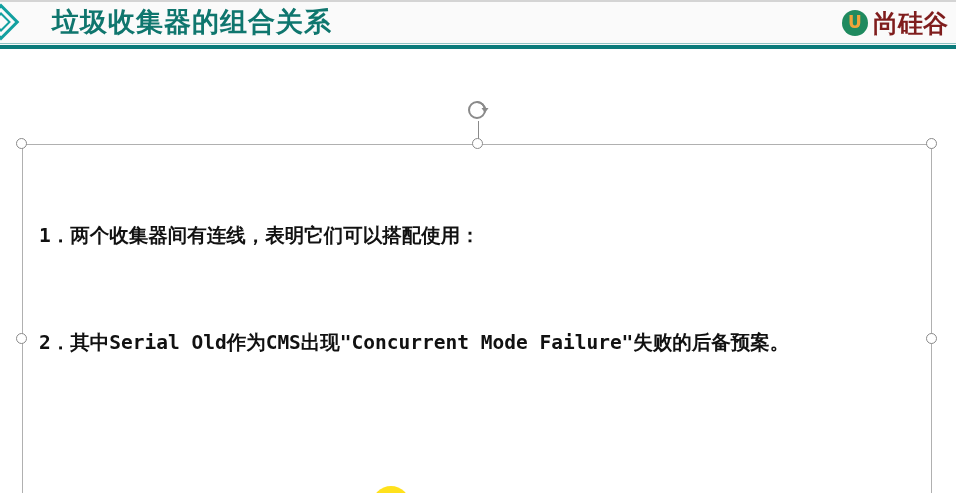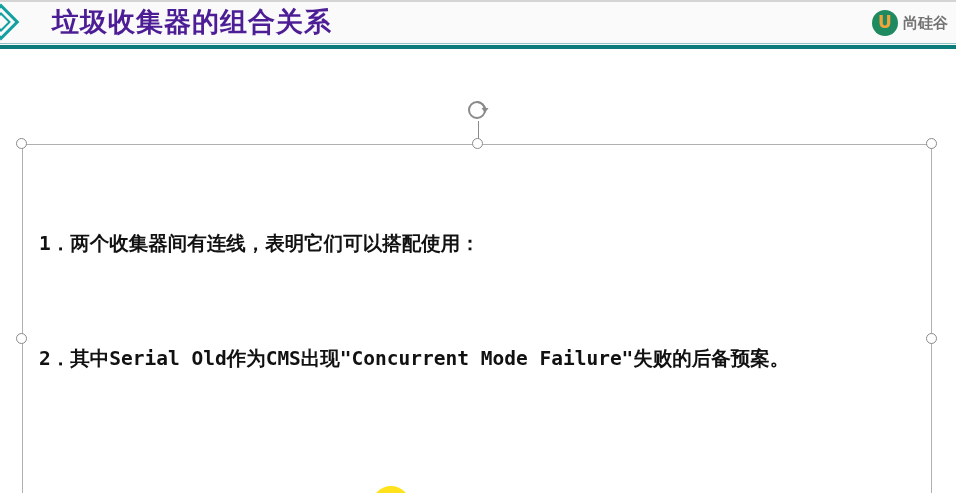--- a/index.html
+++ b/index.html
@@ -66,21 +66,21 @@
     border-width: 2px;
   }
 
   .page-title {
     position: absolute;
     left: 52px;
     top: 4px;
     font-family: "DejaVu Sans", "Liberation Sans", sans-serif;
     font-size: 27px;
     font-weight: bold;
-    color: #4c1d95;
+    color: #0f766e;
     letter-spacing: 1px;
     white-space: nowrap;
   }
 
   
   .brand {
     position: absolute;
     right: 8px;
     top: 8px;
     height: 30px;
@@ -100,23 +100,23 @@
   .brand-mark .u-glyph {
     font-family: "DejaVu Sans", sans-serif;
     font-size: 17px;
     font-weight: bold;
     color: #f0a43a;
     line-height: 1;
     margin-top: -1px;
   }
   .brand-text {
     font-family: "DejaVu Sans", "Liberation Sans", sans-serif;
-    font-size: 15px;
-    font-weight: bold;
-    color: #737373;
+    font-size: 25px;
+    font-weight: bold;
+    color: #7f1d1d;
     letter-spacing: 0px;
     white-space: nowrap;
   }
 
   
   .content-area {
     position: absolute;
     left: 0; top: 49px;
     width: 956px; height: 444px;
     background: #ffffff;
@@ -139,21 +139,21 @@
     top: 8px;
     right: 10px;
     font-family: "DejaVu Sans Mono", "Liberation Mono", monospace;
     font-size: 19.5px;
     line-height: 30px;
     color: #111111;
     font-weight: bold;
     white-space: pre-wrap;
     letter-spacing: 0px;
   }
-  .para { margin: 16px 0 9px 0; }
+  .para { margin: 8px 0 9px 0; }
 
   
   .handle {
     position: absolute;
     width: 11px; height: 11px;
     border-radius: 50%;
     background: #ffffff;
     border: 1.6px solid #8a8a8a;
     box-sizing: border-box;
     z-index: 6;

